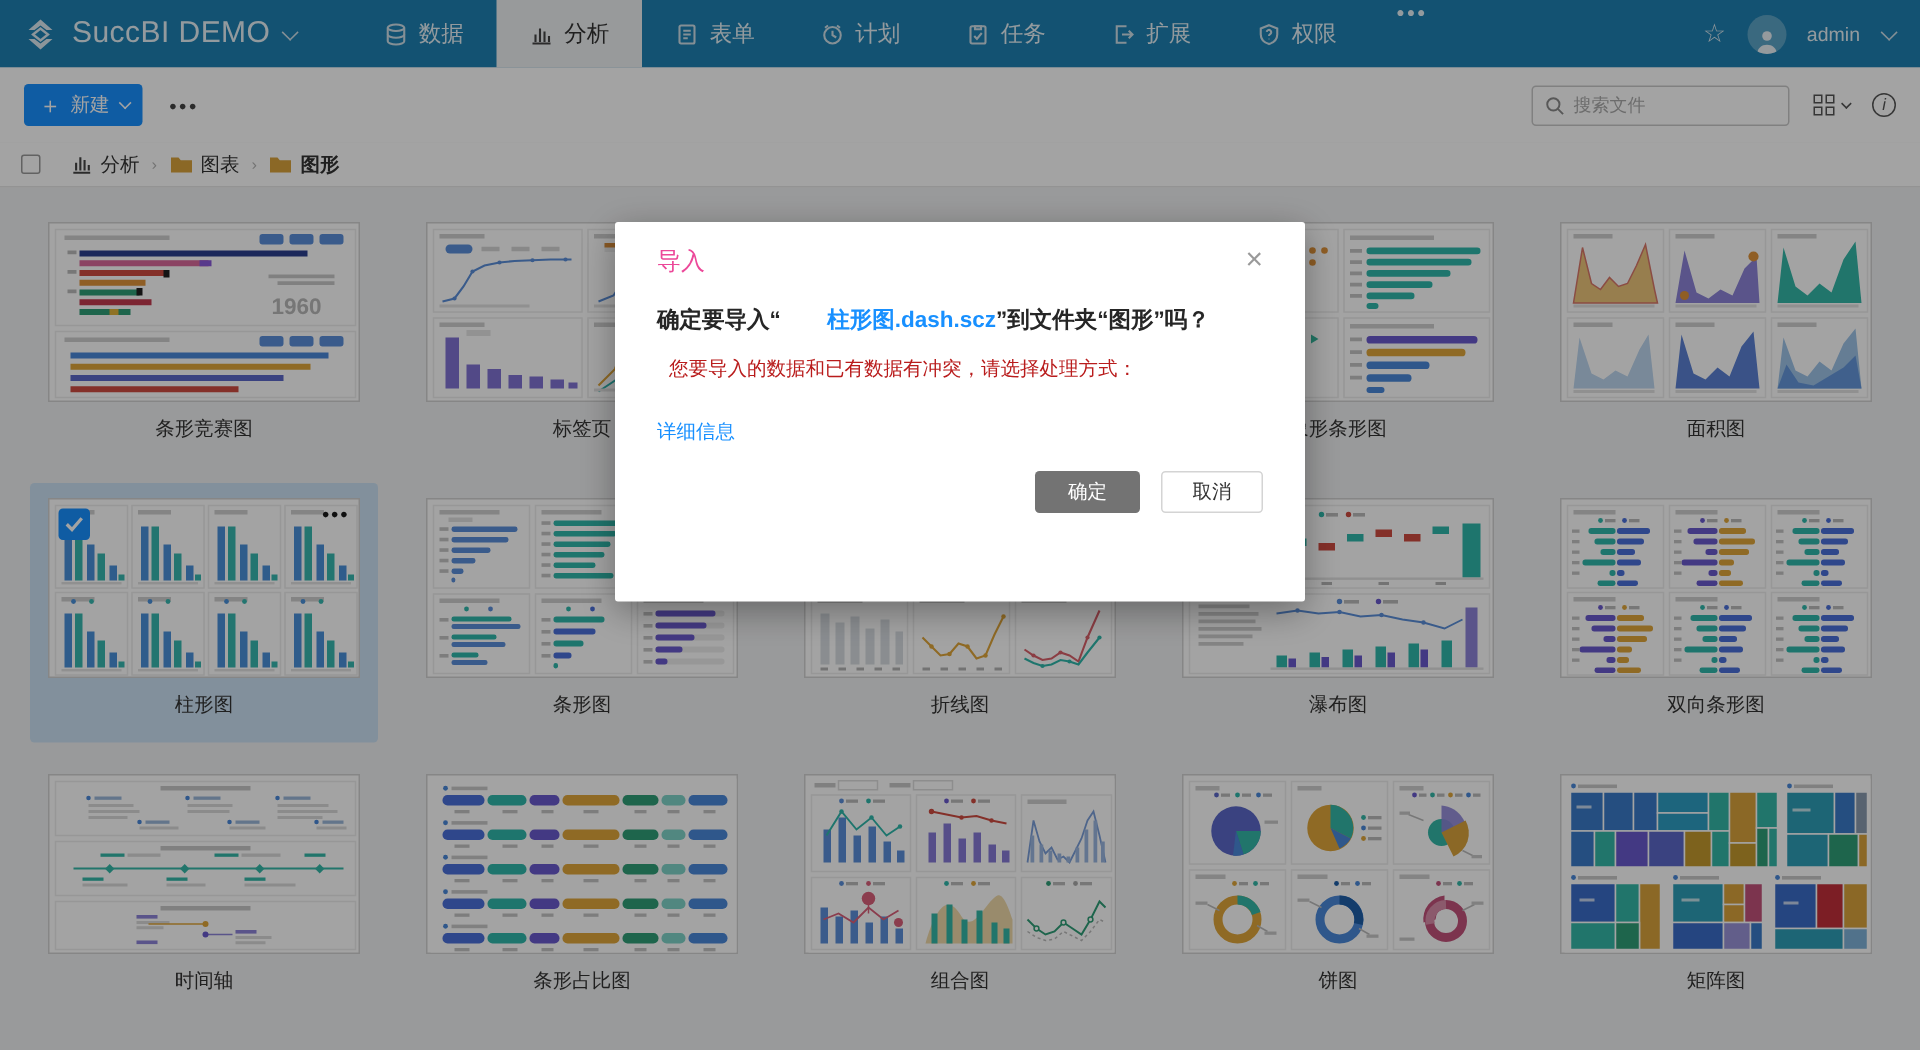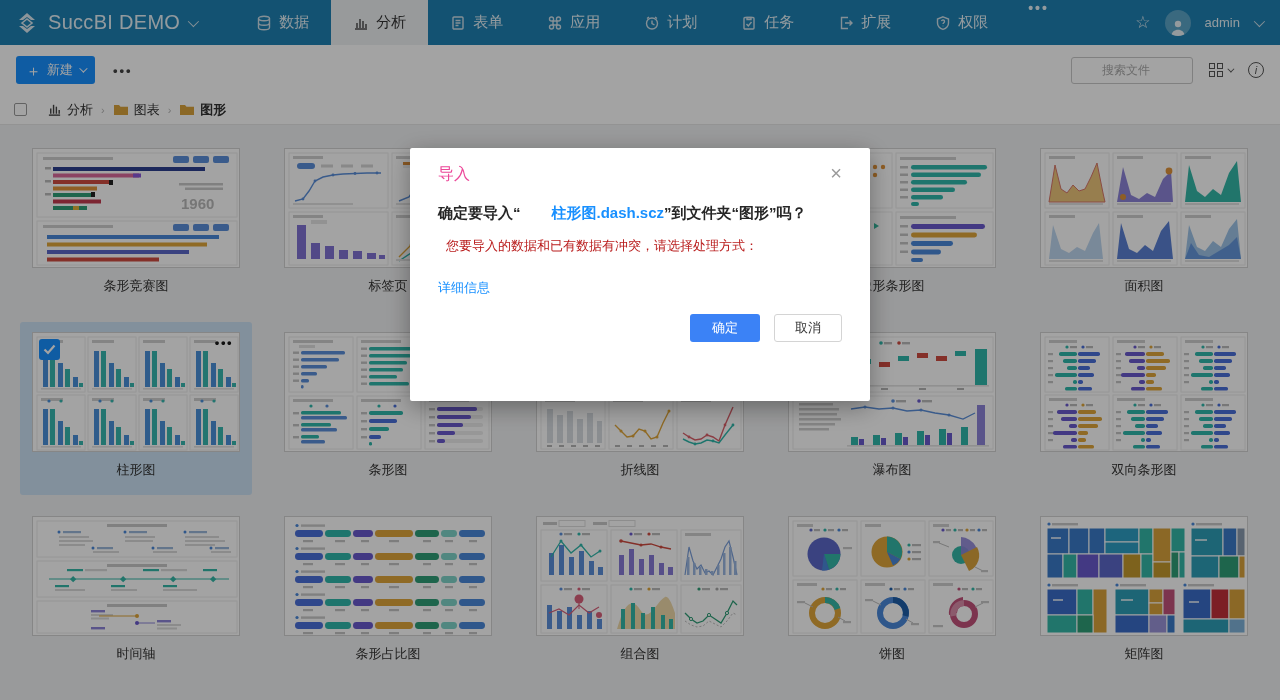--- a/index.html
+++ b/index.html
@@ -20,21 +20,21 @@
   .star { font-size:17px; color:#dce9f1; cursor:pointer; }
   .avatar { width:26px; height:26px; border-radius:50%; background:rgba(255,255,255,.28); display:flex; align-items:flex-end; justify-content:center; overflow:hidden; cursor:pointer; }
   .user-name { font-size:13px; }
 
   
   .toolbar { height:50px; background:#fff; display:flex; align-items:center; padding:0 16px; }
   .btn-new { background:#1890ff; color:#fff; border:none; border-radius:3px; height:28px; padding:0 10px; font-size:13px; display:flex; align-items:center; gap:6px; cursor:pointer; font-family:inherit; }
   .btn-new .chev { border-color:#fff; width:6px; height:6px; }
   .more-dots { margin-left:18px; color:#444; font-weight:bold; letter-spacing:2px; font-size:13px; cursor:pointer; }
   .toolbar-right { margin-left:auto; display:flex; align-items:center; gap:16px; }
-  .search-box { display:flex; align-items:center; gap:6px; border:1px solid #c9c9c9; border-radius:3px; height:27px; width:122px; padding:0 24px; background:#fff; }
+  .search-box { display:flex; align-items:center; gap:6px; border:1px solid #c9c9c9; border-radius:3px; height:27px; width:172px; padding:0 8px; background:#fff; }
   .search-box input { border:none; outline:none; width:110px; font-size:12px; color:#333; font-family:inherit; background:transparent; }
   .search-box input::placeholder { color:#aaa; }
   .view-toggle { display:flex; align-items:center; gap:4px; cursor:pointer; }
   .grid-ic { display:grid; grid-template-columns:6px 6px; grid-template-rows:6px 6px; gap:2px; }
   .grid-ic span { border:1.4px solid #555; }
   .view-toggle .chev { border-color:#555; width:5px; height:5px; }
   .info-ic { width:16px; height:16px; border:1.4px solid #555; border-radius:50%; color:#555; font-size:11px; line-height:14px; text-align:center; font-style:italic; cursor:pointer; }
 
   
   .breadcrumb { height:30px; background:#fff; display:flex; align-items:center; gap:8px; padding:0 14px; border-bottom:1px solid #e6e6e6; font-size:13px; color:#333; }
@@ -63,21 +63,21 @@
   .modal-q { margin-top:19px; font-size:15px; font-weight:bold; color:#262626; }
   .modal-q .file-link { color:#1890ff;margin-left:31px; }
   .modal-conflict { margin-top:14px; margin-left:8px; font-size:13px; color:#b91c1c; }
   .radio-row { margin-top:17px; margin-left:8px; display:flex; gap:30px; font-size:13px; color:#333; }
   .radio-opt { display:flex; align-items:center; gap:6px; cursor:pointer; }
   .radio-c { width:14px; height:14px; border-radius:50%; border:1px solid #b8b8b8; background:#fff; position:relative; }
   .radio-c.on { border-color:#1890ff; }
   .radio-c.on::after { content:""; position:absolute; left:3px; top:3px; width:6px; height:6px; border-radius:50%; background:#1890ff; }
   .details-link { display:inline-block; margin-top:24px; font-size:13px; color:#1890ff; cursor:pointer; }
   .modal-btns { display:flex; justify-content:flex-end; gap:14px; margin-top:17px; }
-  .btn-ok { background:#3b82f6; color:#fff; border:none; border-radius:3px; width:70px; height:28px; font-size:13px; cursor:pointer; font-family:inherit; }
+  .btn-ok { background:#737373; color:#fff; border:none; border-radius:3px; width:70px; height:28px; font-size:13px; cursor:pointer; font-family:inherit; }
   .btn-cancel { background:#fff; color:#333; border:1px solid #d4d4d4; border-radius:3px; width:68px; height:28px; font-size:13px; cursor:pointer; font-family:inherit; }
 </style>
 </head>
 <body>
 
 <div class="topnav">
   <div class="brand">
     <svg width="26" height="26" viewBox="0 0 26 26">
       <path d="M5 10 L13 3 L21 10 L17 10 L13 7 L9 10 Z" fill="#dce9f1"></path>
       <path d="M21 16 L13 23 L5 16 L9 16 L13 19 L17 16 Z" fill="#dce9f1"></path>
@@ -105,27 +105,20 @@
           <path d="M13 13 V9"></path>
         </svg>
       <span>分析</span>
     </div>
     <div class="nav-tab">
       <svg width="16" height="16" viewBox="0 0 16 16">
           <rect x="3" y="2" width="10" height="12" rx="1"></rect>
           <path d="M5.5 5.5 h5 M5.5 8 h5 M5.5 10.5 h3"></path>
         </svg>
       <span>表单</span>
-    </div>
-    <div class="nav-tab">
-      <svg width="16" height="16" viewBox="0 0 16 16">
-          <path d="M6 6 H4.5 a2 2 0 1 1 2-2 V6 Z M10 6 h1.5 a2 2 0 1 0 -2-2 V6 Z M6 10 H4.5 a2 2 0 1 0 2 2 V10 Z M10 10 h1.5 a2 2 0 1 1 -2 2 V10 Z"></path>
-          <rect x="6" y="6" width="4" height="4"></rect>
-        </svg>
-      <span>应用</span>
     </div>
     <div class="nav-tab">
       <svg width="16" height="16" viewBox="0 0 16 16">
           <circle cx="8" cy="8.5" r="5.5"></circle>
           <path d="M8 5.5 V8.5 L10.5 10"></path>
           <path d="M5 2 L3 3.5 M11 2 L13 3.5"></path>
         </svg>
       <span>计划</span>
     </div>
     <div class="nav-tab">

